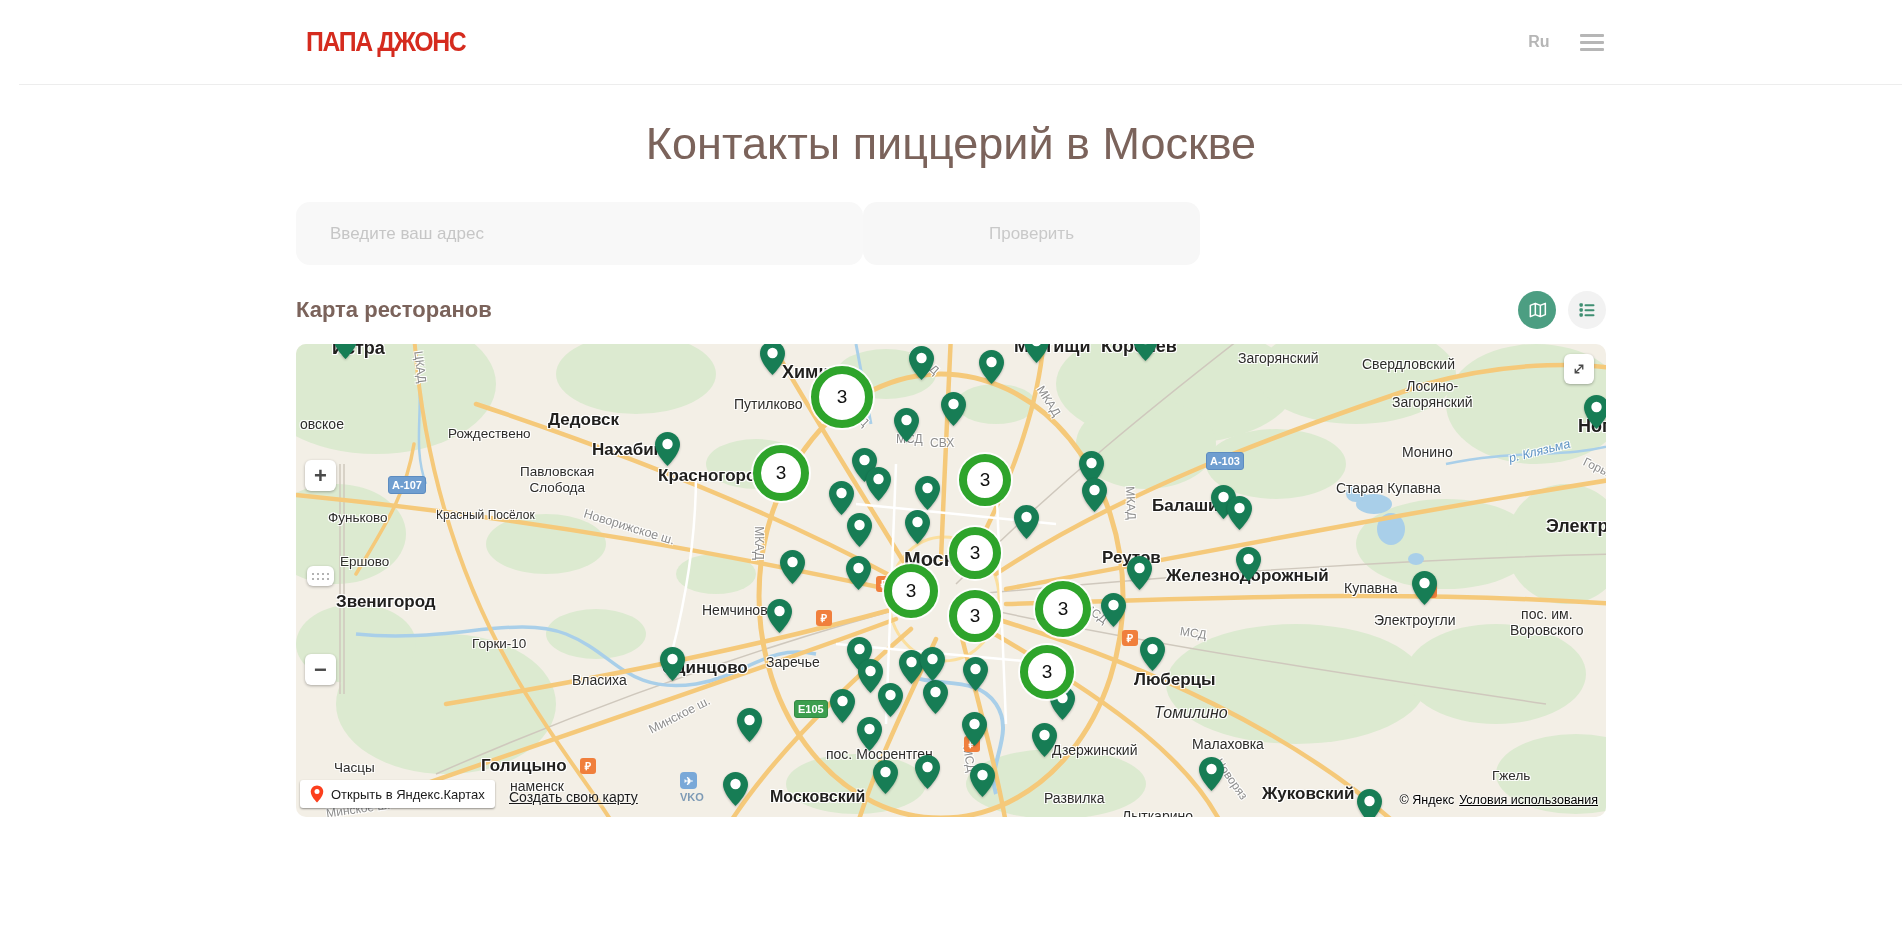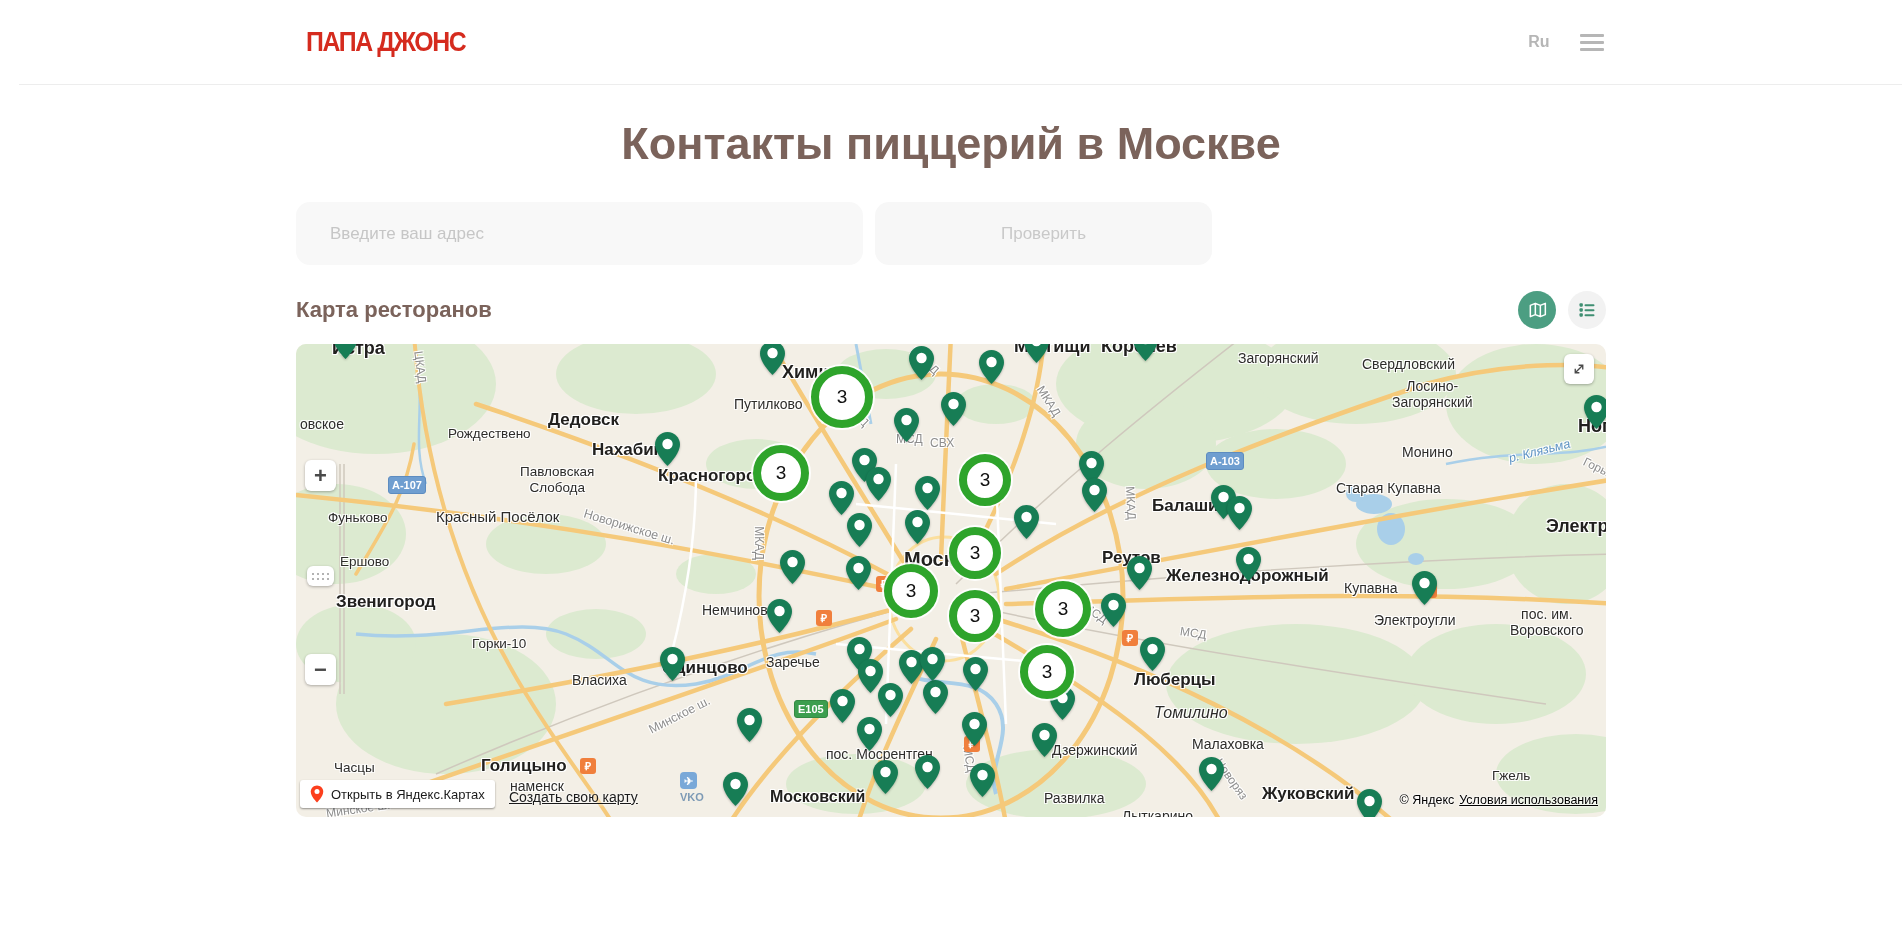--- a/index.html
+++ b/index.html
@@ -13,22 +13,22 @@
   .header-inner { width:1310px; height:100%; margin:0 auto; position:relative; display:flex; align-items:center; }
   .logo { font-weight:800; font-size:27px; letter-spacing:-1.5px; color:#d52b1e; transform:scaleX(.92); transform-origin:left center; cursor:pointer; white-space:nowrap; }
   .addr-btn { position:absolute; left:50%; transform:translateX(-50%); top:17px; width:523px; height:50px;
     border:none; border-radius:25px; background:#4c9e82; color:#fff; font-family:inherit;
     font-size:17px; font-weight:700; display:flex; align-items:center; justify-content:center; gap:10px; cursor:pointer; }
   .hdr-right { margin-left:auto; display:flex; align-items:center; gap:30px; padding-right:12px; }
   .lang { color:#b6b6b6; font-size:16px; font-weight:600; cursor:pointer; }
   .burger { display:flex; flex-direction:column; gap:4px; cursor:pointer; padding:4px 0; }
   .burger i { display:block; width:24px; height:3px; background:#b6b6b6; border-radius:1px; }
   
-  .page-title { margin:33px 0 0; text-align:center; font-size:45px; line-height:52px; font-weight:700; color:#7b635b; }
-  .form-row { width:1310px; margin:32px auto 0; display:flex; gap:12px; }
+  .page-title { margin:33px 0 0; text-align:center; font-size:45px; line-height:52px; font-weight:400; color:#7b635b; }
+  .form-row { width:1310px; margin:32px auto 0; display:flex; gap:0; }
   .addr-input { width:567px; height:63px; border:none; background:#f8f8f8; border-radius:14px; padding:0 34px;
     font-family:inherit; font-size:17px; color:#555; }
   .addr-input::placeholder { color:#c6c6c6; }
   .check-btn { width:337px; height:63px; border:none; background:#f7f7f7; border-radius:14px;
     font-family:inherit; font-size:17px; color:#c9c9c9; cursor:pointer; }
   .section-row { width:1310px; margin:26px auto 0; display:flex; align-items:center; }
   .section-title { margin:0; font-size:22px; font-weight:800; color:#7b635b; }
   .view-toggles { margin-left:auto; display:flex; gap:12px; }
   .toggle { width:38px; height:38px; border-radius:50%; border:none; display:flex; align-items:center; justify-content:center; cursor:pointer; }
   .toggle.map-active { background:#4c9e82; }
@@ -208,21 +208,21 @@
       <div class="mlabel big" style="left: 1250px; top: 172px; font-size: 18px;">Электросталь</div>
       <div class="mlabel big" style="left: 486px; top: 18px; font-size: 18px;">Химки</div>
       <div class="mlabel" style="left: 438px; top: 52px; font-size: 14px;">Путилково</div>
       <div class="mlabel big" style="left: 252px; top: 66px; font-size: 17px;">Дедовск</div>
       <div class="mlabel big" style="left: 296px; top: 96px; font-size: 17px;">Нахабино</div>
       <div class="mlabel" style="left: 152px; top: 82px; font-size: 13.5px;">Рождествено</div>
       <div class="mlabel" style="left: 4px; top: 72px; font-size: 14px;">овское</div>
       <div class="mlabel ml" style="left: 224px; top: 120px; font-size: 13.5px;">Павловская
 Слобода</div>
       <div class="mlabel big" style="left: 362px; top: 122px; font-size: 17px;">Красногорск</div>
-      <div class="mlabel" style="left: 140px; top: 164px; font-size: 15px;">Красный Посёлок</div>
+      <div class="mlabel" style="left: 140px; top: 164px; font-size: 12px;">Красный Посёлок</div>
       <div class="mlabel" style="left: 32px; top: 166px; font-size: 13.5px;">Фуньково</div>
       <div class="mlabel" style="left: 44px; top: 210px; font-size: 13.5px;">Ершово</div>
       <div class="mlabel big" style="left: 40px; top: 248px; font-size: 17px;">Звенигород</div>
       <div class="mlabel" style="left: 176px; top: 292px; font-size: 13.5px;">Горки-10</div>
       <div class="mlabel" style="left: 38px; top: 416px; font-size: 13.5px;">Часцы</div>
       <div class="mlabel big" style="left: 152px; top: 412px; font-size: 17px; margin-left: 33px;">Голицыно</div>
       <div class="mlabel" style="left: 214px; top: 434px; font-size: 14px;">наменск</div>
       <div class="mlabel" style="left: 276px; top: 328px; font-size: 14px;">Власиха</div>
       <div class="mlabel big" style="left: 366px; top: 314px; font-size: 17px;">Одинцово</div>
       <div class="mlabel" style="left: 470px; top: 310px; font-size: 14px;">Заречье</div>

